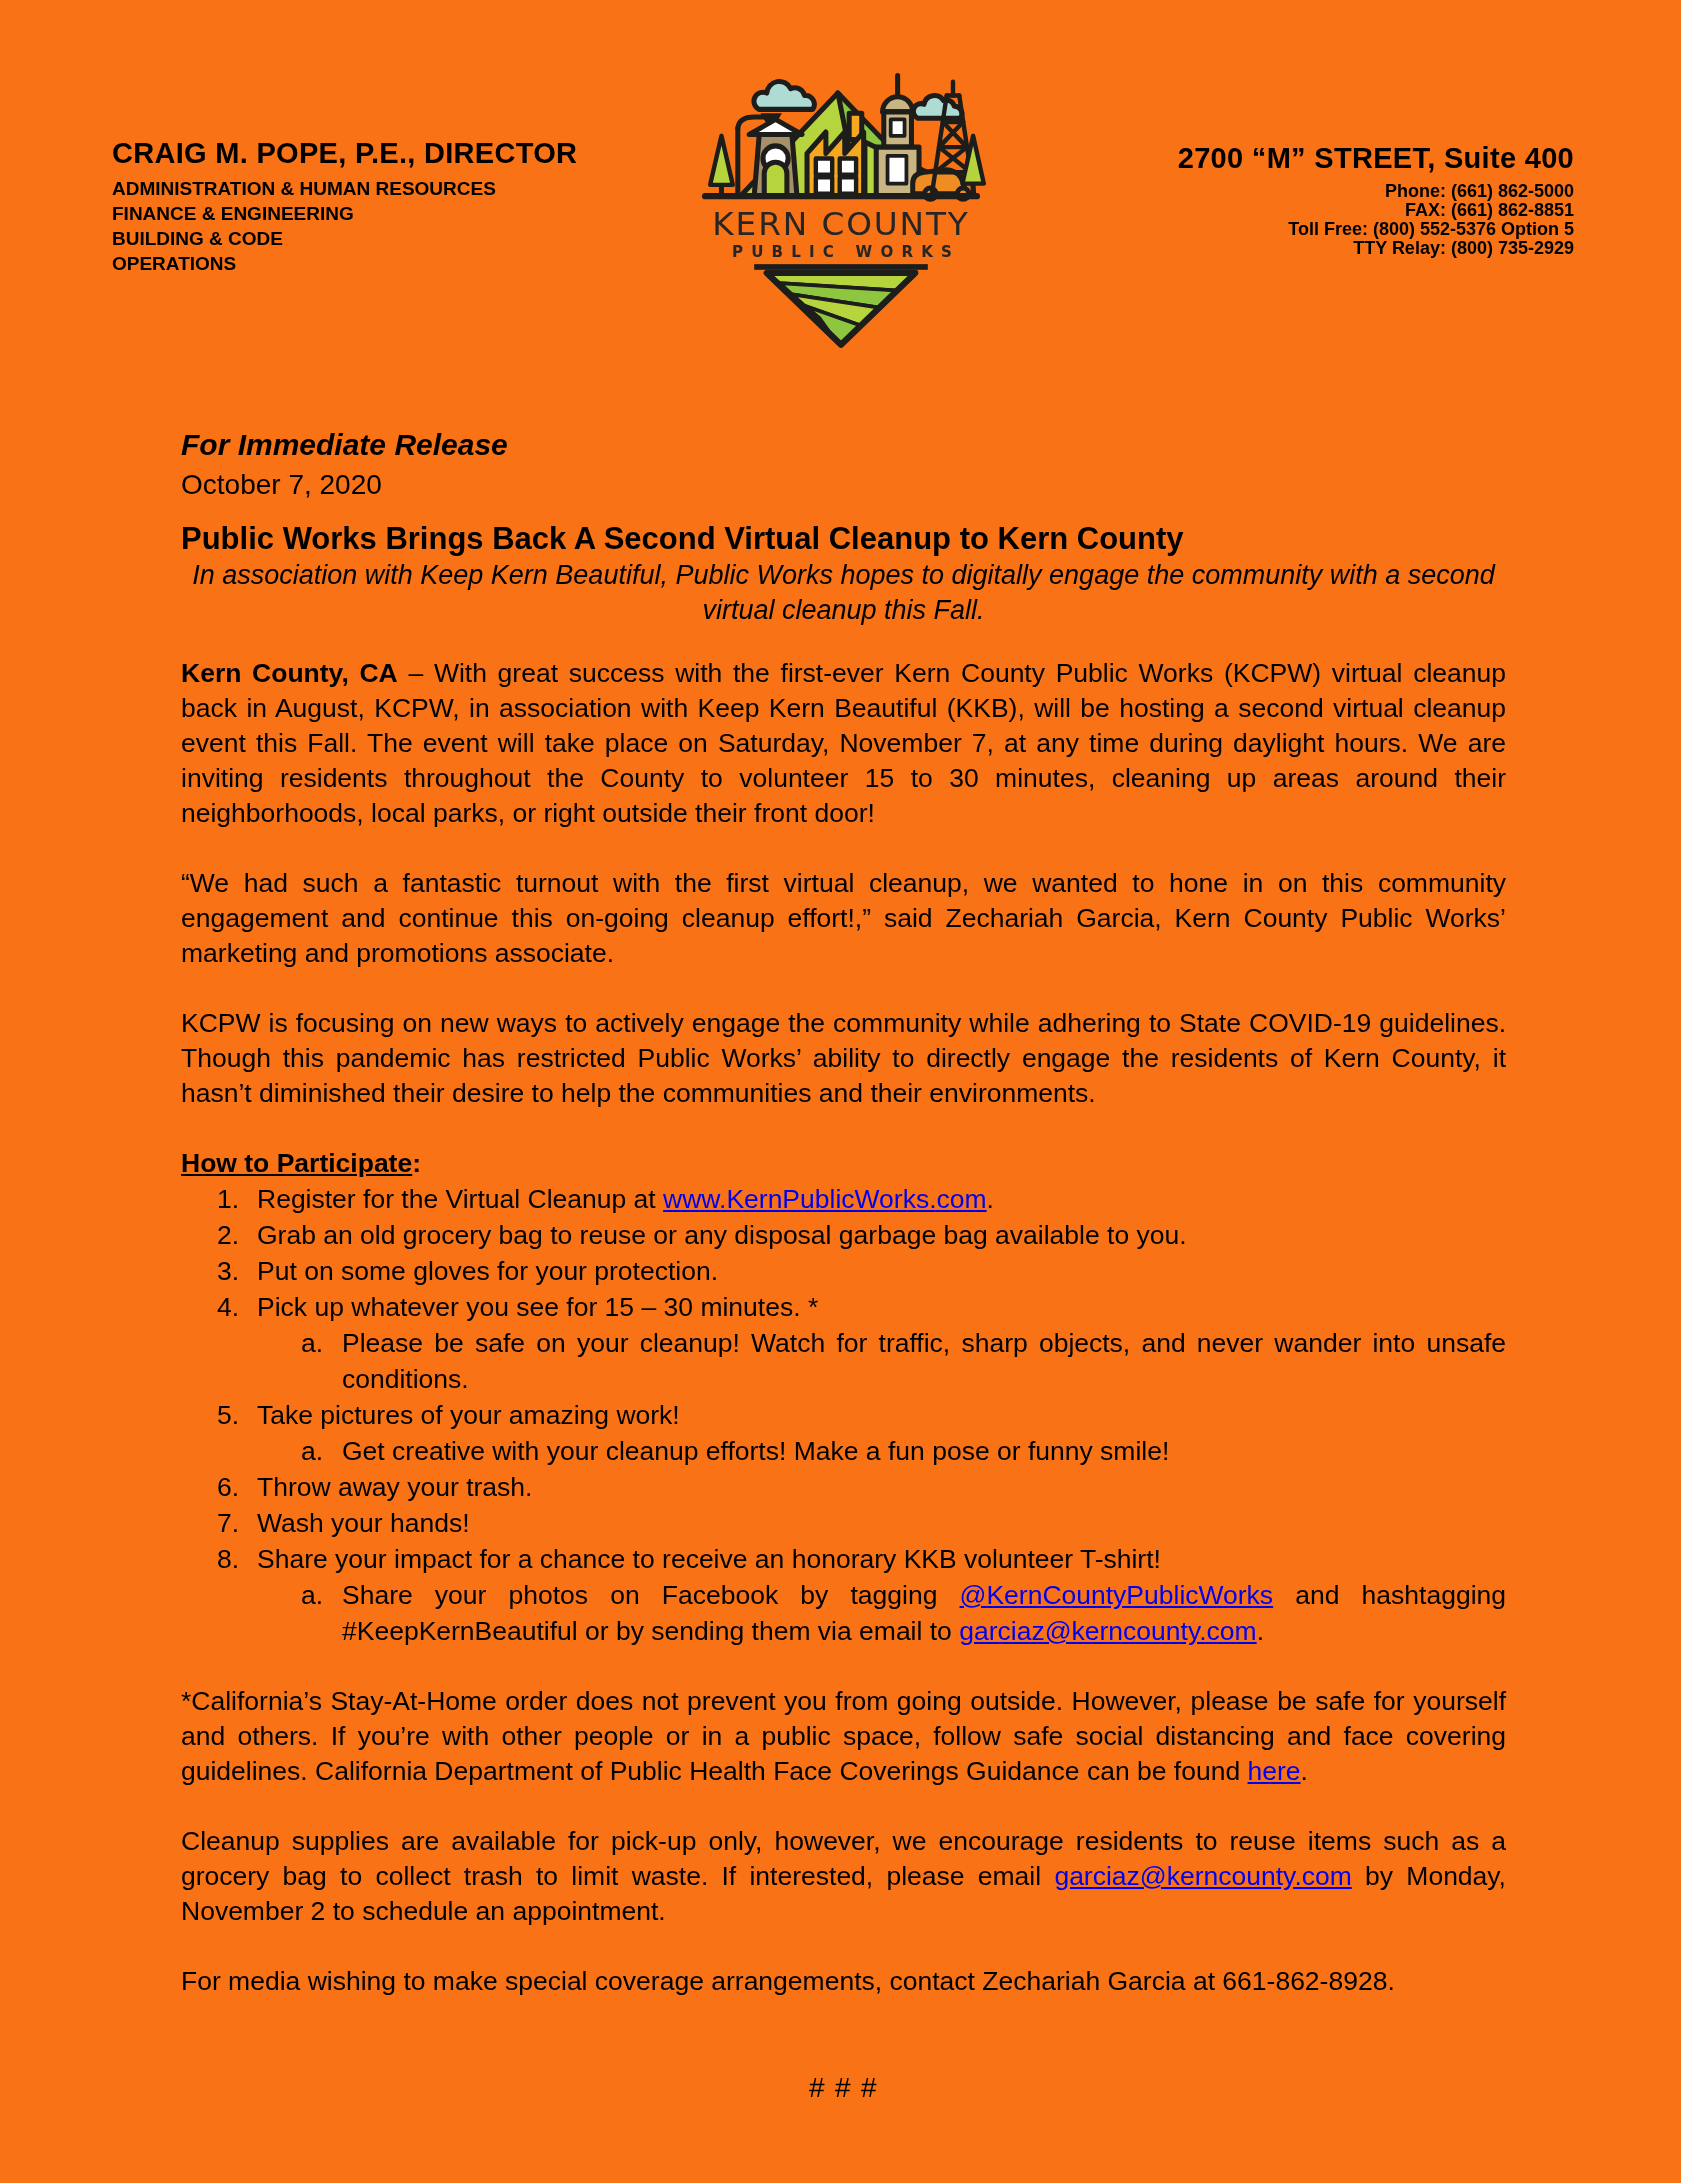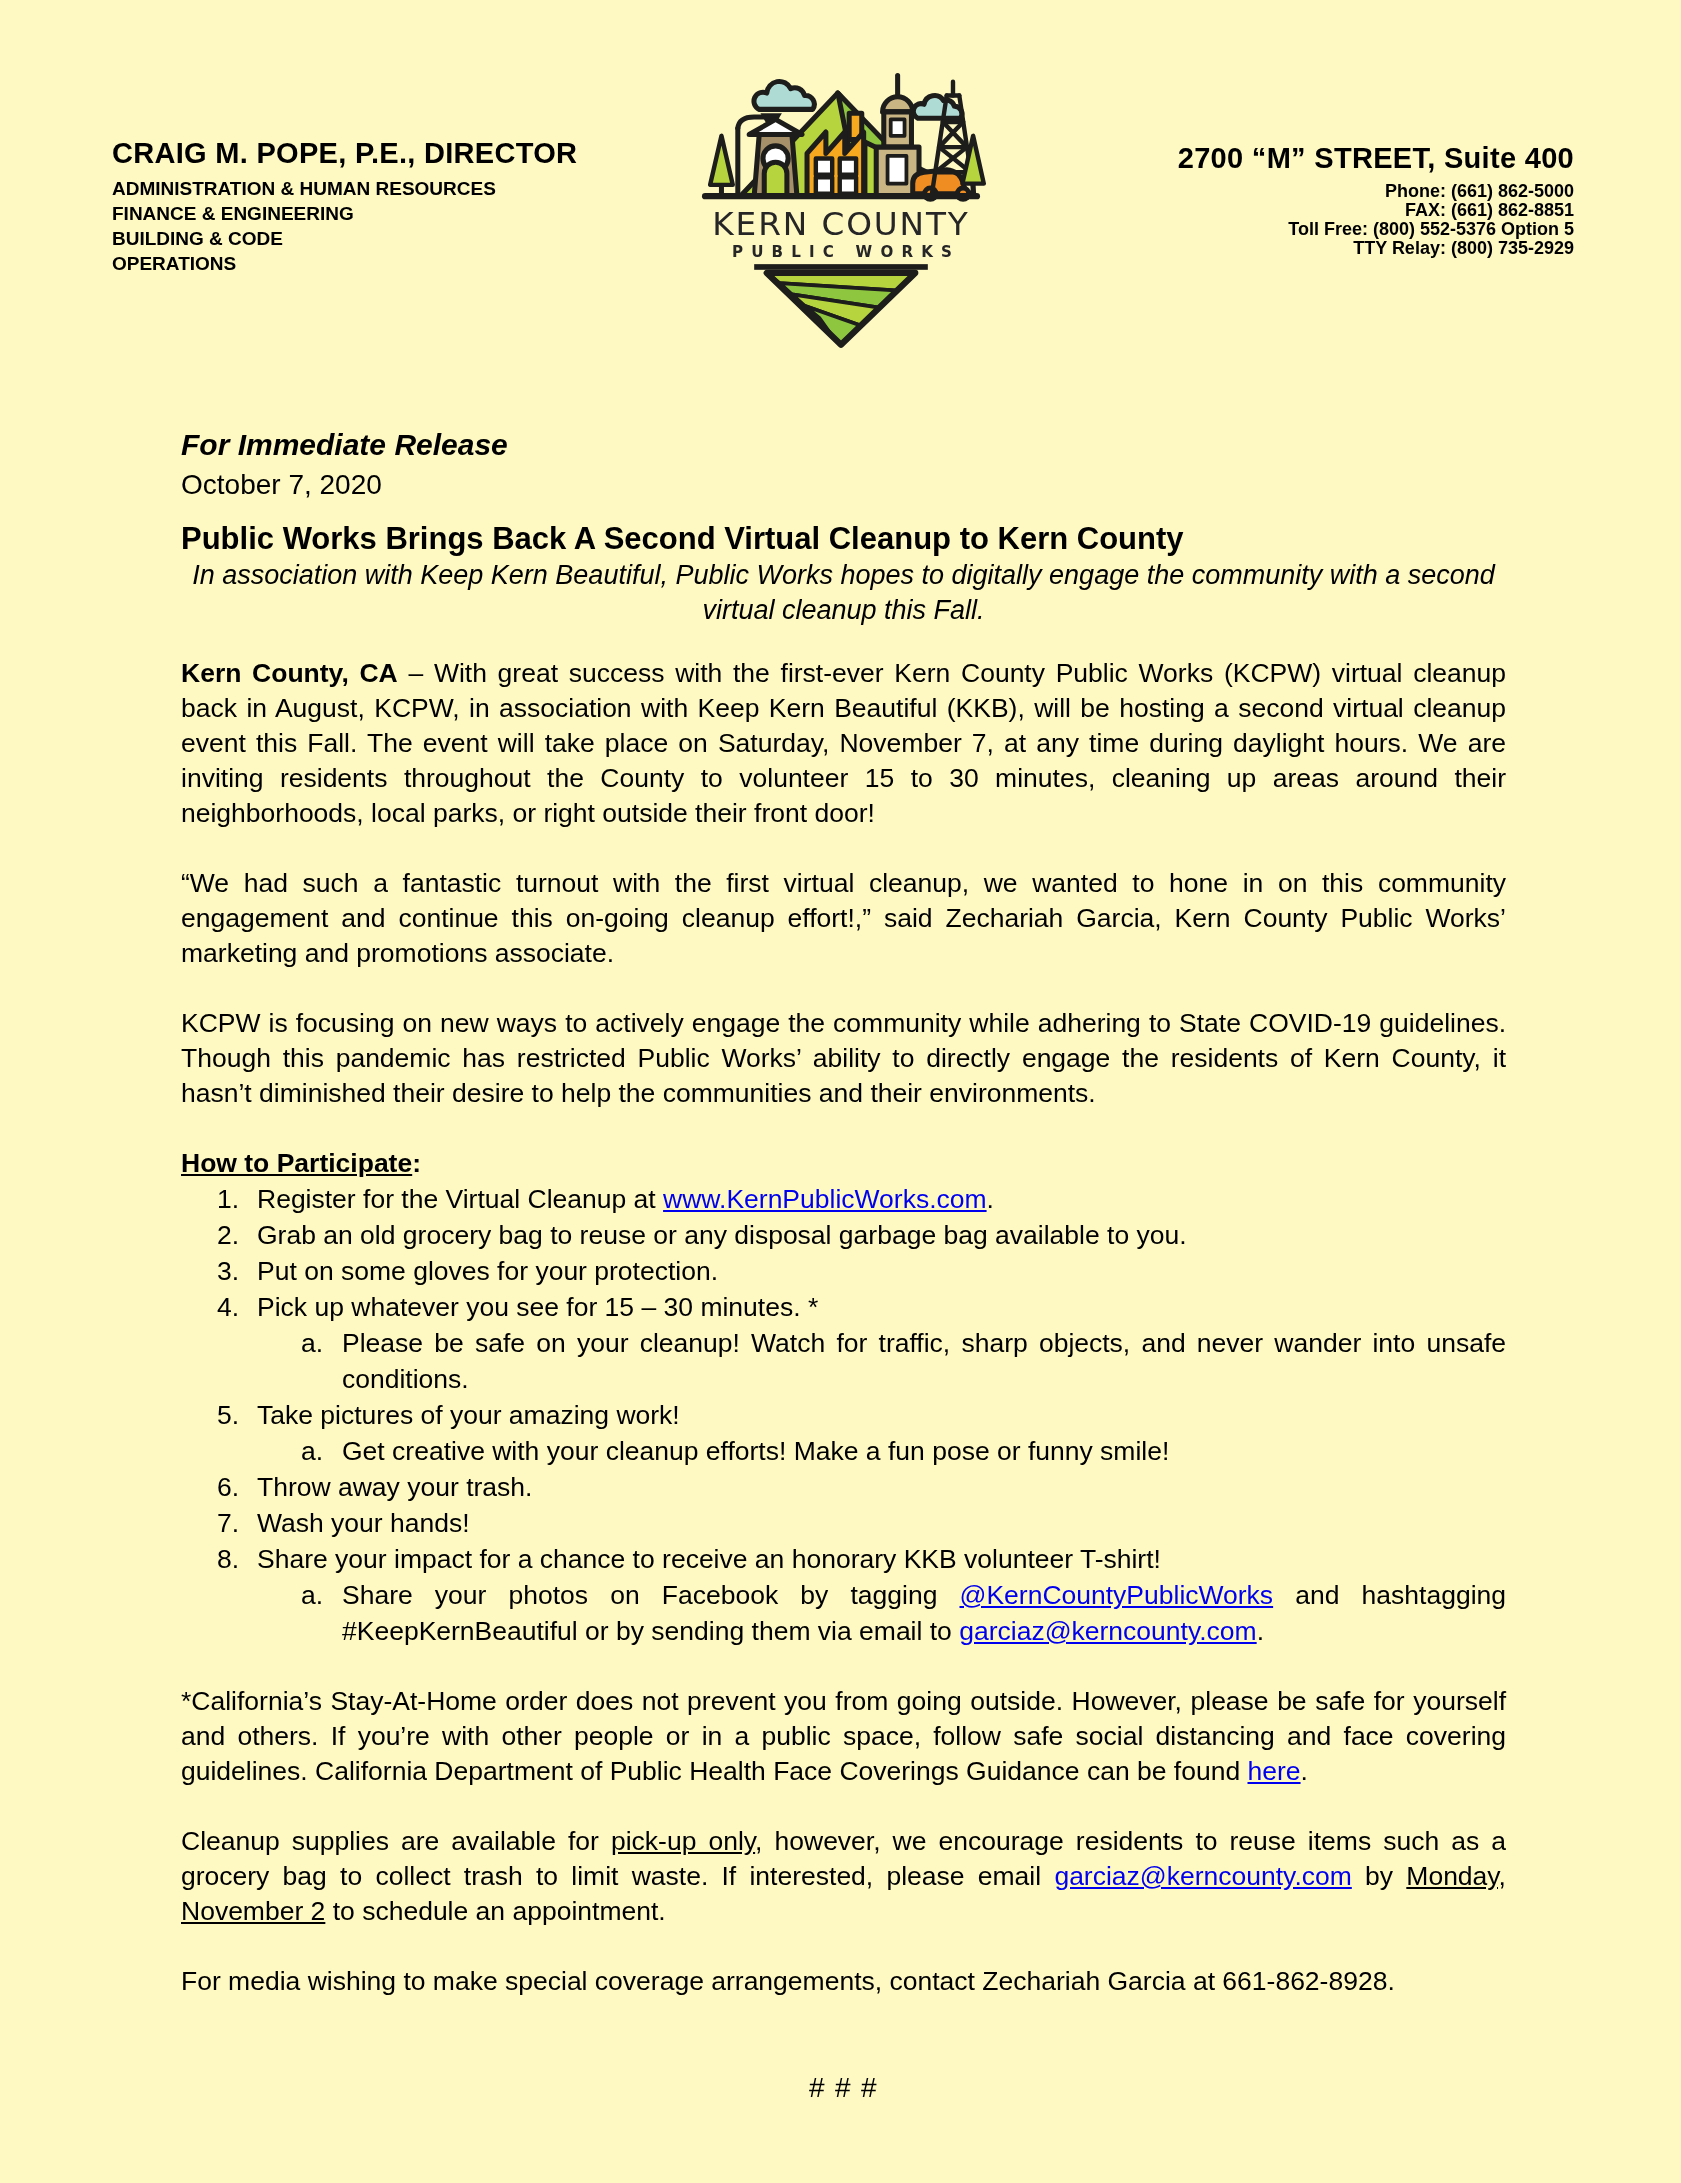--- a/index.html
+++ b/index.html
@@ -1,20 +1,20 @@
 <!DOCTYPE html>
 <html style="--ink: #000000; --link: #0000EE; --lime: #b6d43d; --green: #8fc640; --teal: #aedbd4; --tan: #c9b584; --brown: #a5906a; --yellow: #f6a81f; --orange: #ef8d22; --outline: #1d1d1b;font-size:10px"><head>
 <meta charset="utf-8">
 <style>
   html,body { margin:0; padding:0; background:#888; }
   .page {
     position: relative;
     width: 1682px;
     height: 2183px;
-    background: #fef9c3;
+    background: #f97316;
     font-family: "Liberation Sans", sans-serif;
     color: var(--ink, #000);
     overflow: hidden;
   }
   
   .hdr-left {
     position: absolute; left: 112px; top: 137px; width: 542px;
     font-weight: bold;
   }
   .hdr-left .name { font-size: 29px; line-height: 33px; margin-bottom: 6.3px; letter-spacing: 0.3px; }
@@ -53,21 +53,21 @@
   .para { text-align: justify; margin: 35px 0 0 0; }
   .para.first { margin-top: 28px; }
   .howto { margin: 35px 0 0 0; font-weight: bold; }
   .howto .u { text-decoration: underline; }
   ol.steps { list-style: none; margin: 0; padding: 0; }
   .steps > li { position: relative; padding-left: 76px; line-height: 36px; }
   .steps > li > .num { position: absolute; left: 36px; }
   .substep { position: relative; padding-left: 85px; text-align: justify; }
   .substep > .num { position: absolute; left: 44px; }
   a.link, .link { color: var(--link); text-decoration: underline; cursor: pointer; }
-  .u-black { text-decoration: underline; }
+  .u-black { }
   .end-mark { text-align: center; margin: 71px 0 0 0; font-size: 28px; letter-spacing: 1.3px; }
 </style>
 </head>
 <body>
 
 <div class="page">
 
   <div class="hdr-left">
     <div class="name">CRAIG M. POPE, P.E., DIRECTOR</div>
     <div class="dept">ADMINISTRATION &amp; HUMAN RESOURCES</div>

